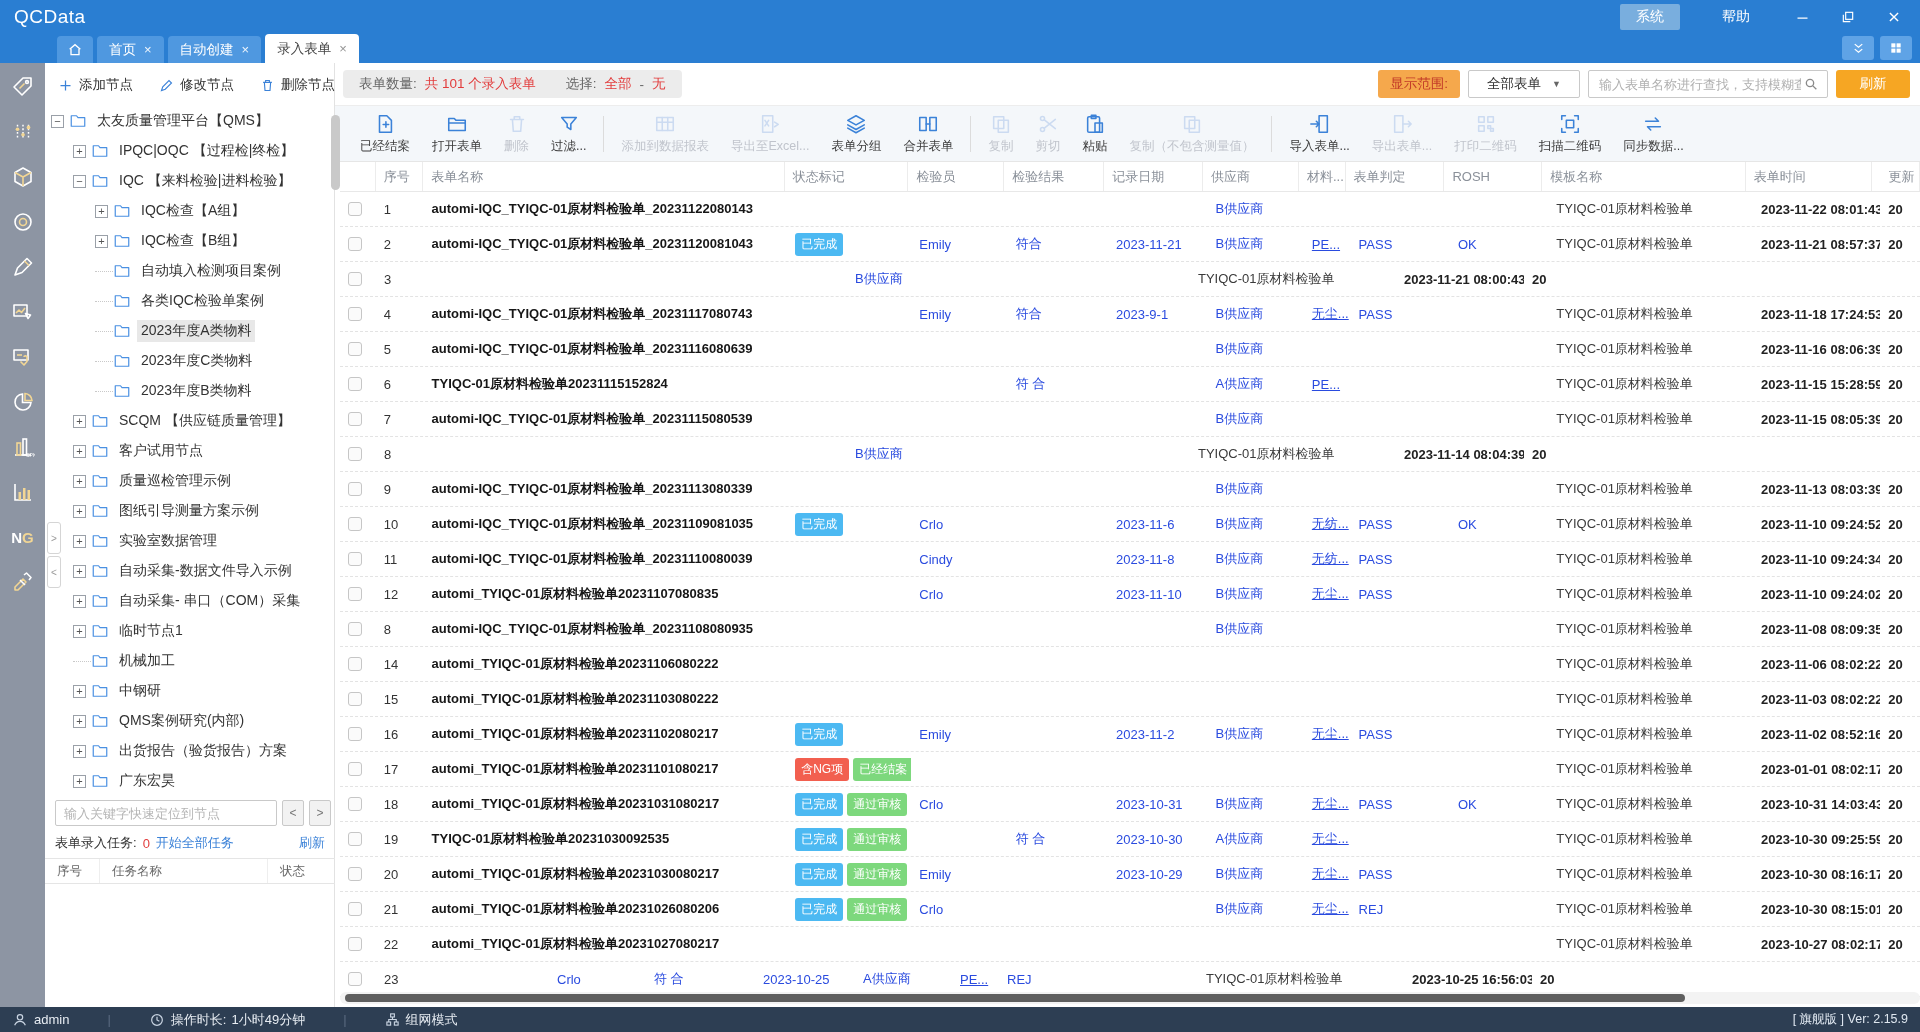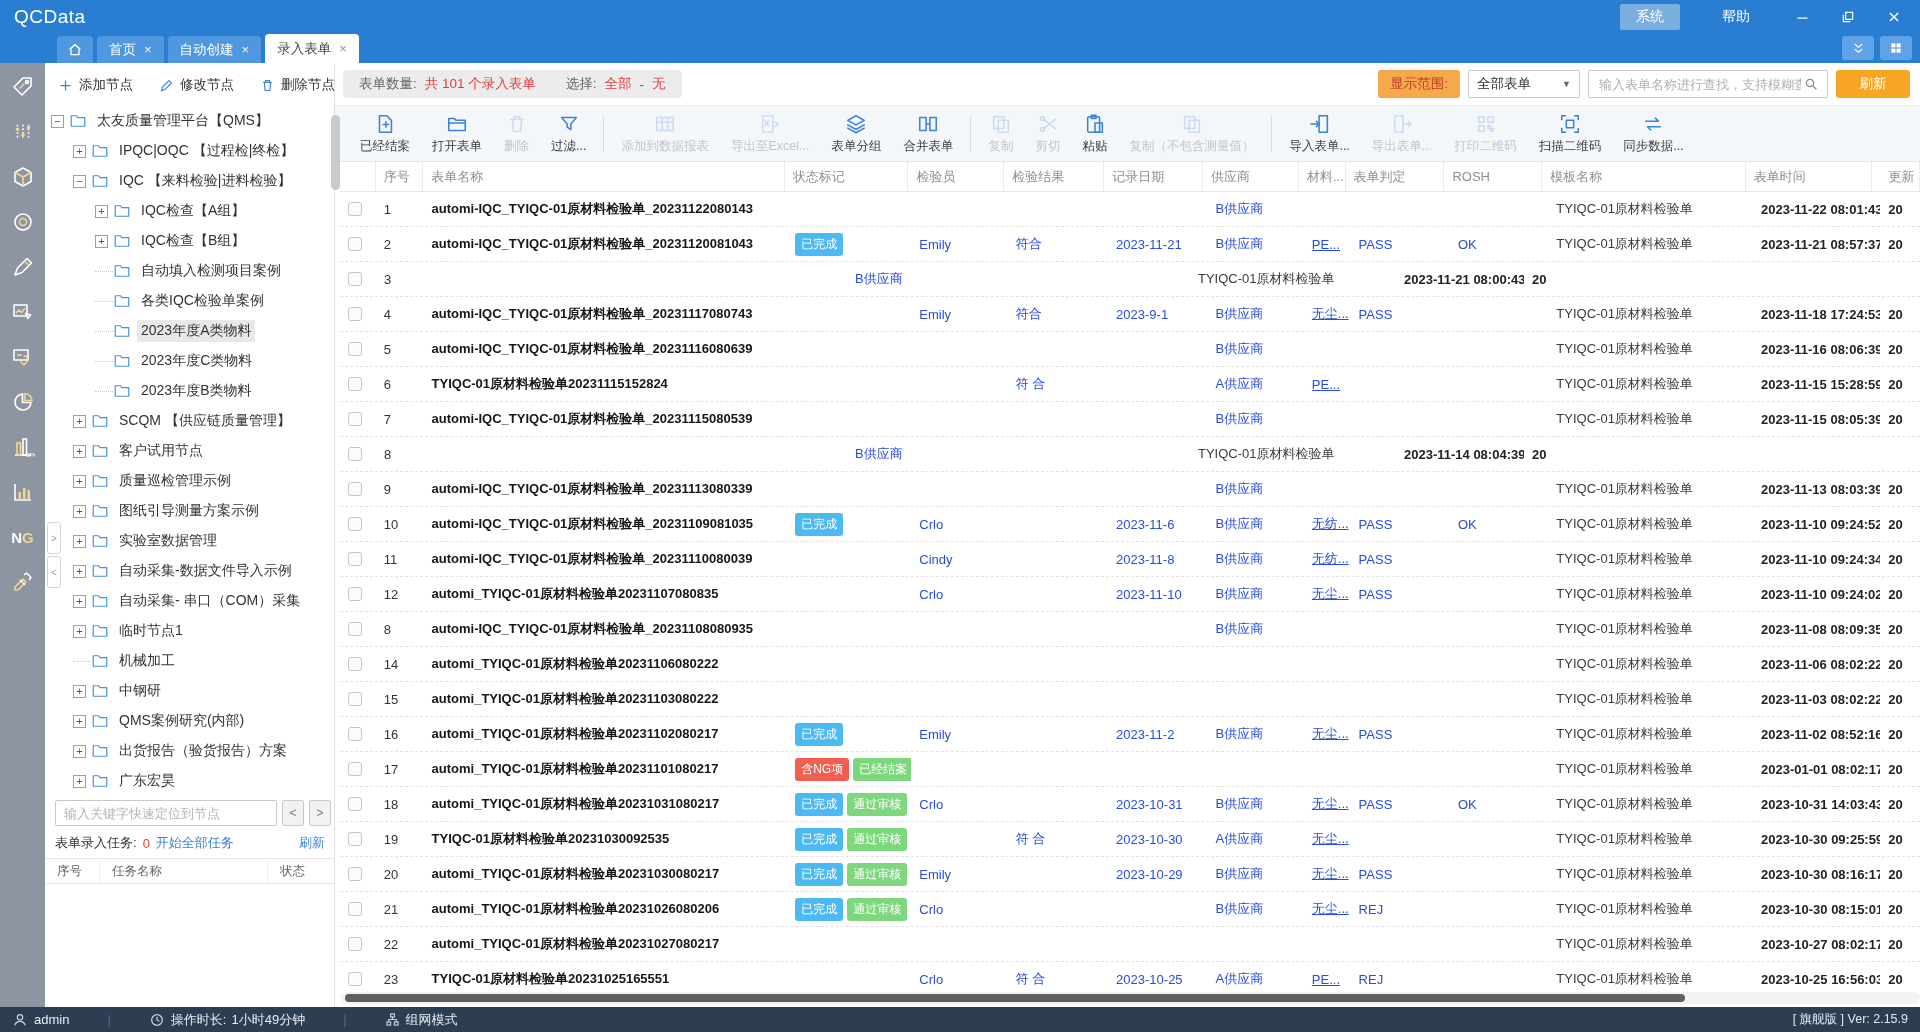--- a/index.html
+++ b/index.html
@@ -64,21 +64,21 @@
 
   
   #summary-strip{left:335px;top:63px;width:1585px;height:42px;background:#fff;display:flex;align-items:center;}
   #summary-pill{margin-left:8px;height:28px;background:#ececec;border-radius:4px;display:flex;align-items:center;
                 gap:8px;padding:0 16px;font-size:13.5px;color:#666;}
   .red{color:#e23c3c;}
   #filter-controls{margin-left:auto;display:flex;align-items:center;gap:8px;margin-right:10px;}
   #scope-label{height:28px;background:#f5a84c;color:#c23a28;font-size:13.5px;display:flex;align-items:center;
                padding:0 12px;border-radius:3px;}
   #scope-select{width:112px;height:28px;border:1px solid #c9c9c9;border-radius:2px;background:#fff;display:flex;
-                align-items:center;justify-content:space-between;padding:0 8px;font-size:13.5px;color:#333;}
+                align-items:center;justify-content:space-between;padding:0 18px;font-size:13.5px;color:#333;}
   #scope-select .caret{font-size:9px;color:#666;}
   #form-search{width:240px;height:28px;border:1px solid #c9c9c9;border-radius:2px;display:flex;align-items:center;padding:0 8px;background:#fff;}
   #form-search input{border:none;outline:none;flex:1;font-size:13px;color:#333;background:transparent;}
   #form-search input::placeholder{color:#b0b0b0;}
   #refresh-btn{width:74px;height:28px;background:#f6a623;color:#fff;font-size:13.5px;border-radius:3px;
                display:flex;align-items:center;justify-content:center;}
 
   #main-toolbar{left:335px;top:105px;width:1585px;height:57px;background:#f4f7fa;border-top:1px solid #ededed;
                 border-bottom:1px solid #e6e6e6;display:flex;align-items:center;padding-left:14px;}
   .tb-item{display:flex;flex-direction:column;align-items:center;gap:3px;padding:0 11px;font-size:12.5px;color:#3c3c3c;}
@@ -1143,25 +1143,24 @@
         <div class="cell blue" style="width: 99px;"></div>
         <div class="cell tpl" style="width: 206px;">TYIQC-01原材料检验单</div>
         <div class="cell time" style="width: 128px;">2023-10-27 08:02:17</div>
         <div class="cell time" style="width: 40px;">20</div>
       </div>
       <div class="trow">
         <div class="cell" style="width: 36px;">
           <span class="checkbox"></span>
         </div>
         <div class="cell seq" style="width: 48px;">23</div>
-        <div class="cell cname" style="width: 366px;">TYIQC-01原材料检验单20231025165551</div>
         <div class="cell" style="width: 125px;"></div>
         <div class="cell blue" style="width: 97px;">Crlo</div>
         <div class="cell blue" style="width: 101px;">符  合</div>
-        <div class="cell blue" style="width: 100px;">2023-10-25</div>
+        <div class="cell blue" style="width: 100px; margin-left: 8px;">2023-10-25</div>
         <div class="cell blue" style="width: 97px;">A供应商</div>
         <div class="cell mat" style="width: 47px;">PE...</div>
         <div class="cell blue" style="width: 100px;">REJ</div>
         <div class="cell blue" style="width: 99px;"></div>
         <div class="cell tpl" style="width: 206px;">TYIQC-01原材料检验单</div>
         <div class="cell time" style="width: 128px;">2023-10-25 16:56:03</div>
         <div class="cell time" style="width: 40px;">20</div>
       </div>
     </div>
 

